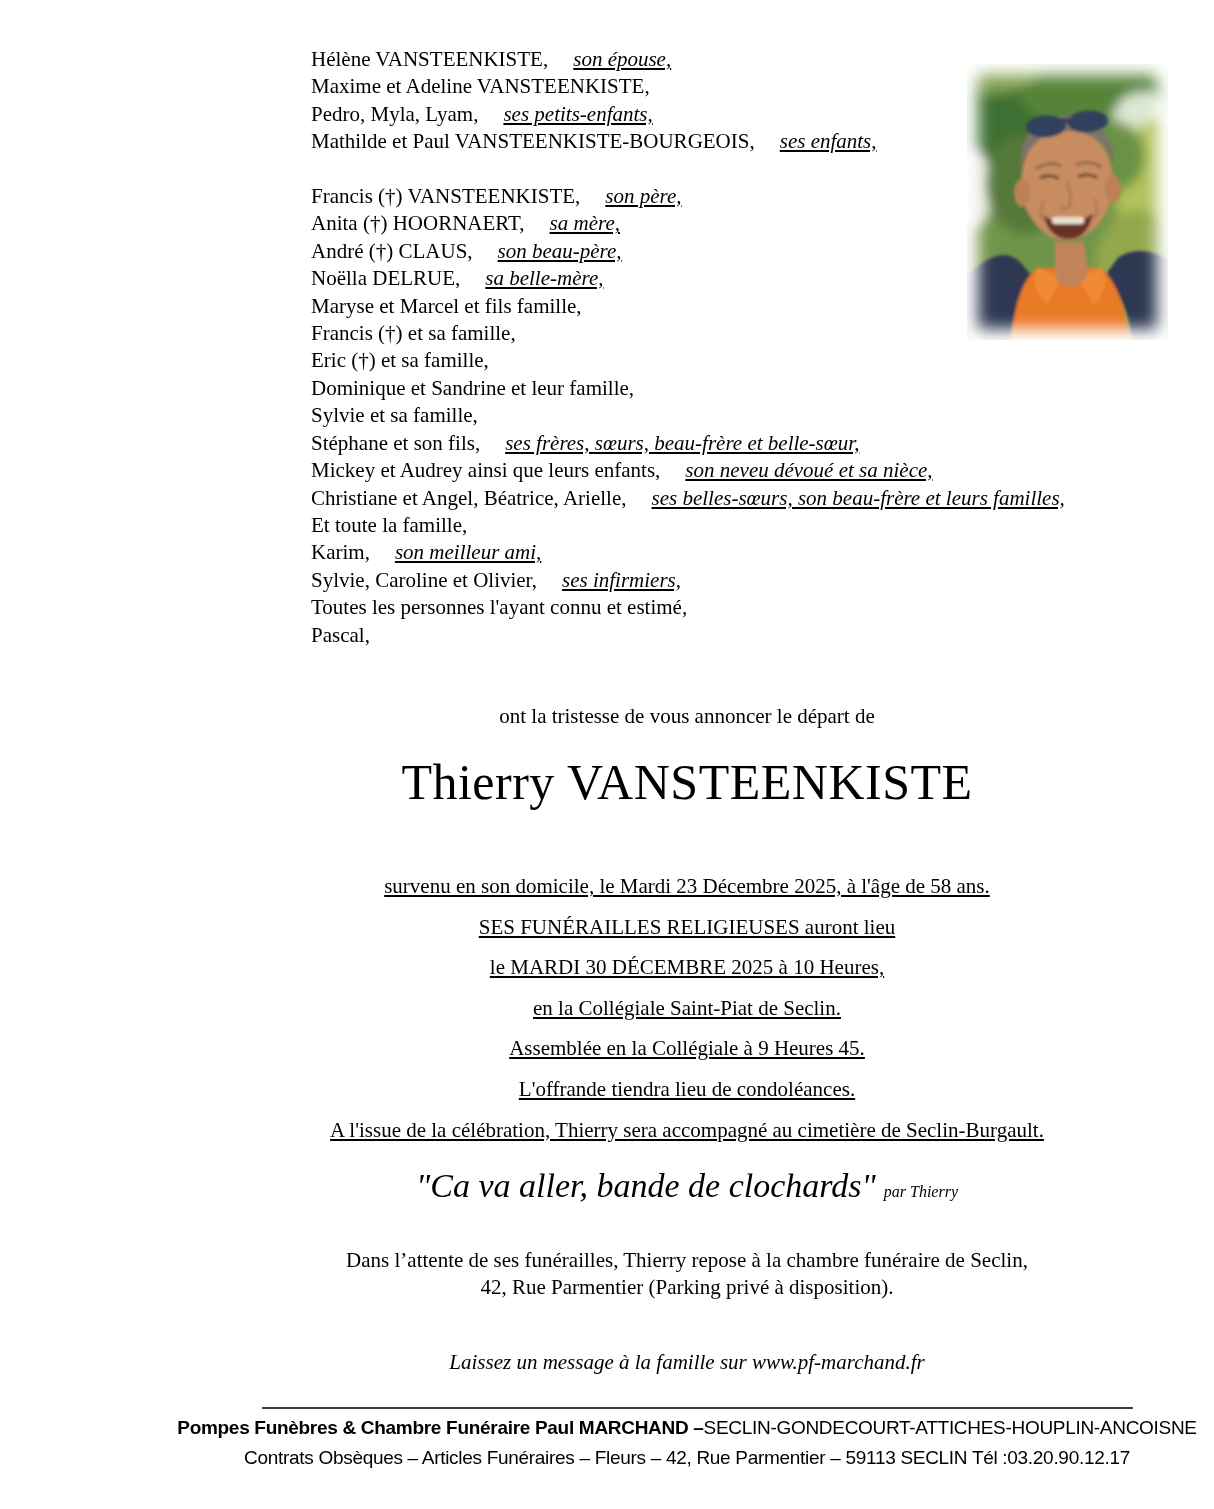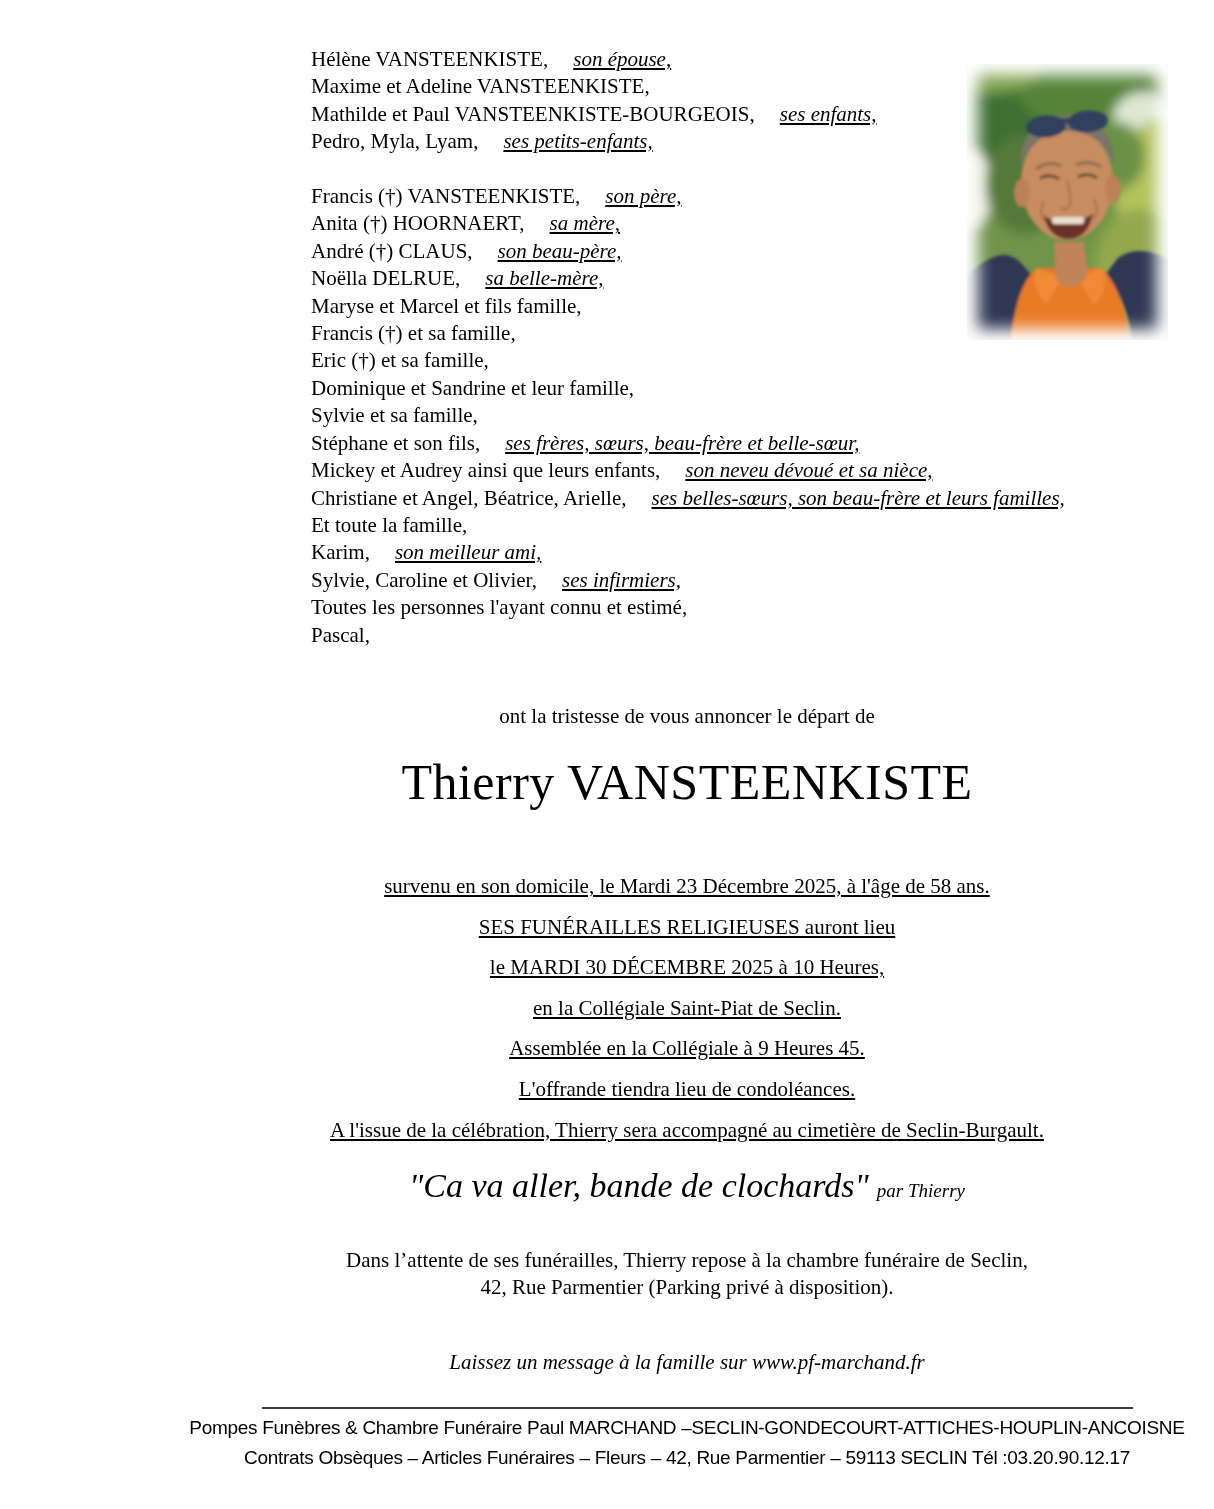--- a/index.html
+++ b/index.html
@@ -22,48 +22,48 @@
   .photo svg { display:block; width:100%; height:100%; }
   .photo .fade { position:absolute; inset:0; box-shadow: inset 0 0 16px 11px #ffffff; }
 
   
   .col { position:absolute; left:160px; width:1054px; text-align:center; }
 
   .intro    { top:704px;  font-size:21px; }
   .bigname  { top:752px;  font-size:50px; letter-spacing:0.5px; line-height:60px; }
   .details  { top:866px;  font-size:21px; line-height:40.6px;text-decoration:underline; }
   .quote    { top:1163px; font-size:34px; font-style:italic; line-height:46px; }
-  .quote-attr { font-size:19px; margin-left:8px; }
+  .quote-attr { font-size:16px; margin-left:8px; }
   .repose   { top:1247px; font-size:21px; line-height:27.4px; }
   .message  { top:1350px; font-size:21px; font-style:italic; }
 
   
   .rule { position:absolute; left:262px; top:1407px; width:871px; height:2px; background:#3d3d3d; }
   .footer-line {
     position:absolute; left:160px; width:1054px; text-align:center;
     font-family:"Liberation Sans", sans-serif; font-size:19px; letter-spacing:-0.3px;
   }
   .footer-1 { top:1417px; }
   .footer-2 { top:1447px; }
-  .fw-b { font-weight:normal;text-align:right; }
+  .fw-b { font-weight:bold;text-align:right; }
 </style>
 </head>
 <body>
 
 <div class="page">
 
   <div class="family">
 
       <div class="fl-line"><span>Hélène VANSTEENKISTE,</span><span class="fl-rel">son épouse,</span></div>
 
       <div class="fl-line"><span>Maxime et Adeline VANSTEENKISTE,</span><span class="fl-rel"></span></div>
 
+      <div class="fl-line"><span>Pedro, Myla, Lyam,</span><span class="fl-rel">ses petits-enfants,</span></div>
+
       <div class="fl-line"><span>Mathilde et Paul VANSTEENKISTE-BOURGEOIS,</span><span class="fl-rel">ses enfants,</span></div>
-
-      <div class="fl-line"><span>Pedro, Myla, Lyam,</span><span class="fl-rel">ses petits-enfants,</span></div>
 
       <div class="fl-line"><span></span><span class="fl-rel"></span></div>
 
       <div class="fl-line"><span>Francis (†) VANSTEENKISTE,</span><span class="fl-rel">son père,</span></div>
 
       <div class="fl-line"><span>Anita (†) HOORNAERT,</span><span class="fl-rel">sa mère,</span></div>
 
       <div class="fl-line"><span>André (†) CLAUS,</span><span class="fl-rel">son beau-père,</span></div>
 
       <div class="fl-line"><span>Noëlla DELRUE,</span><span class="fl-rel">sa belle-mère,</span></div>

